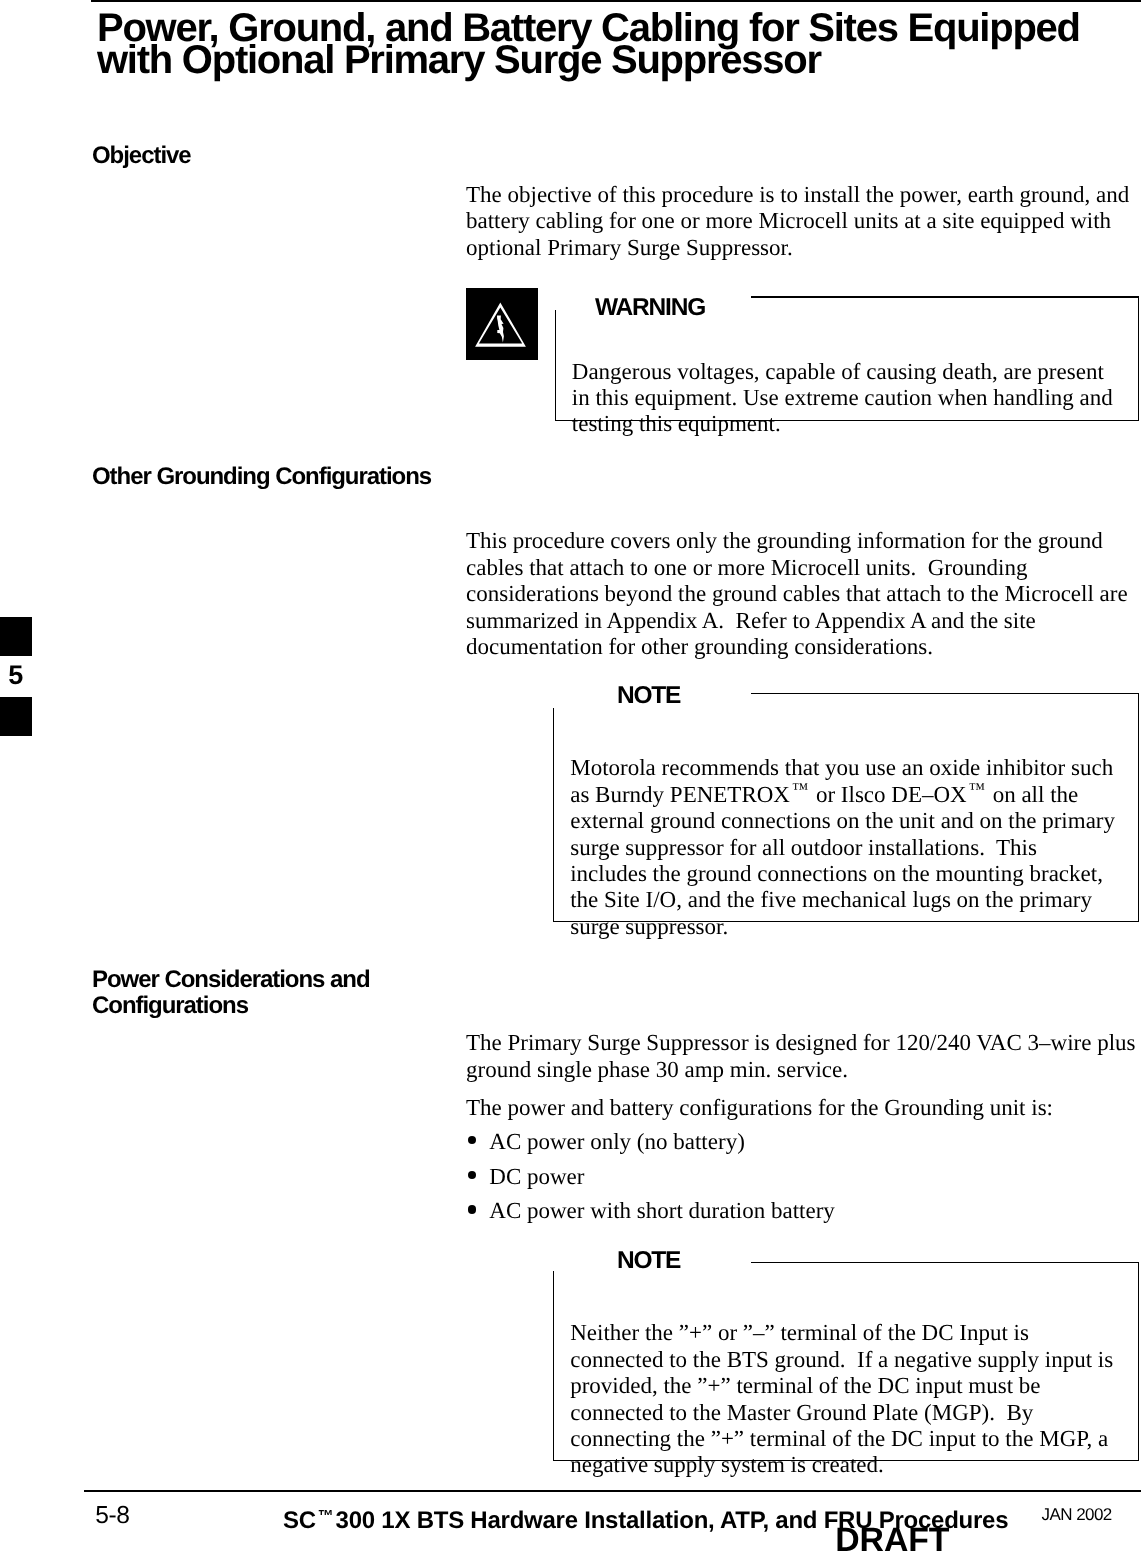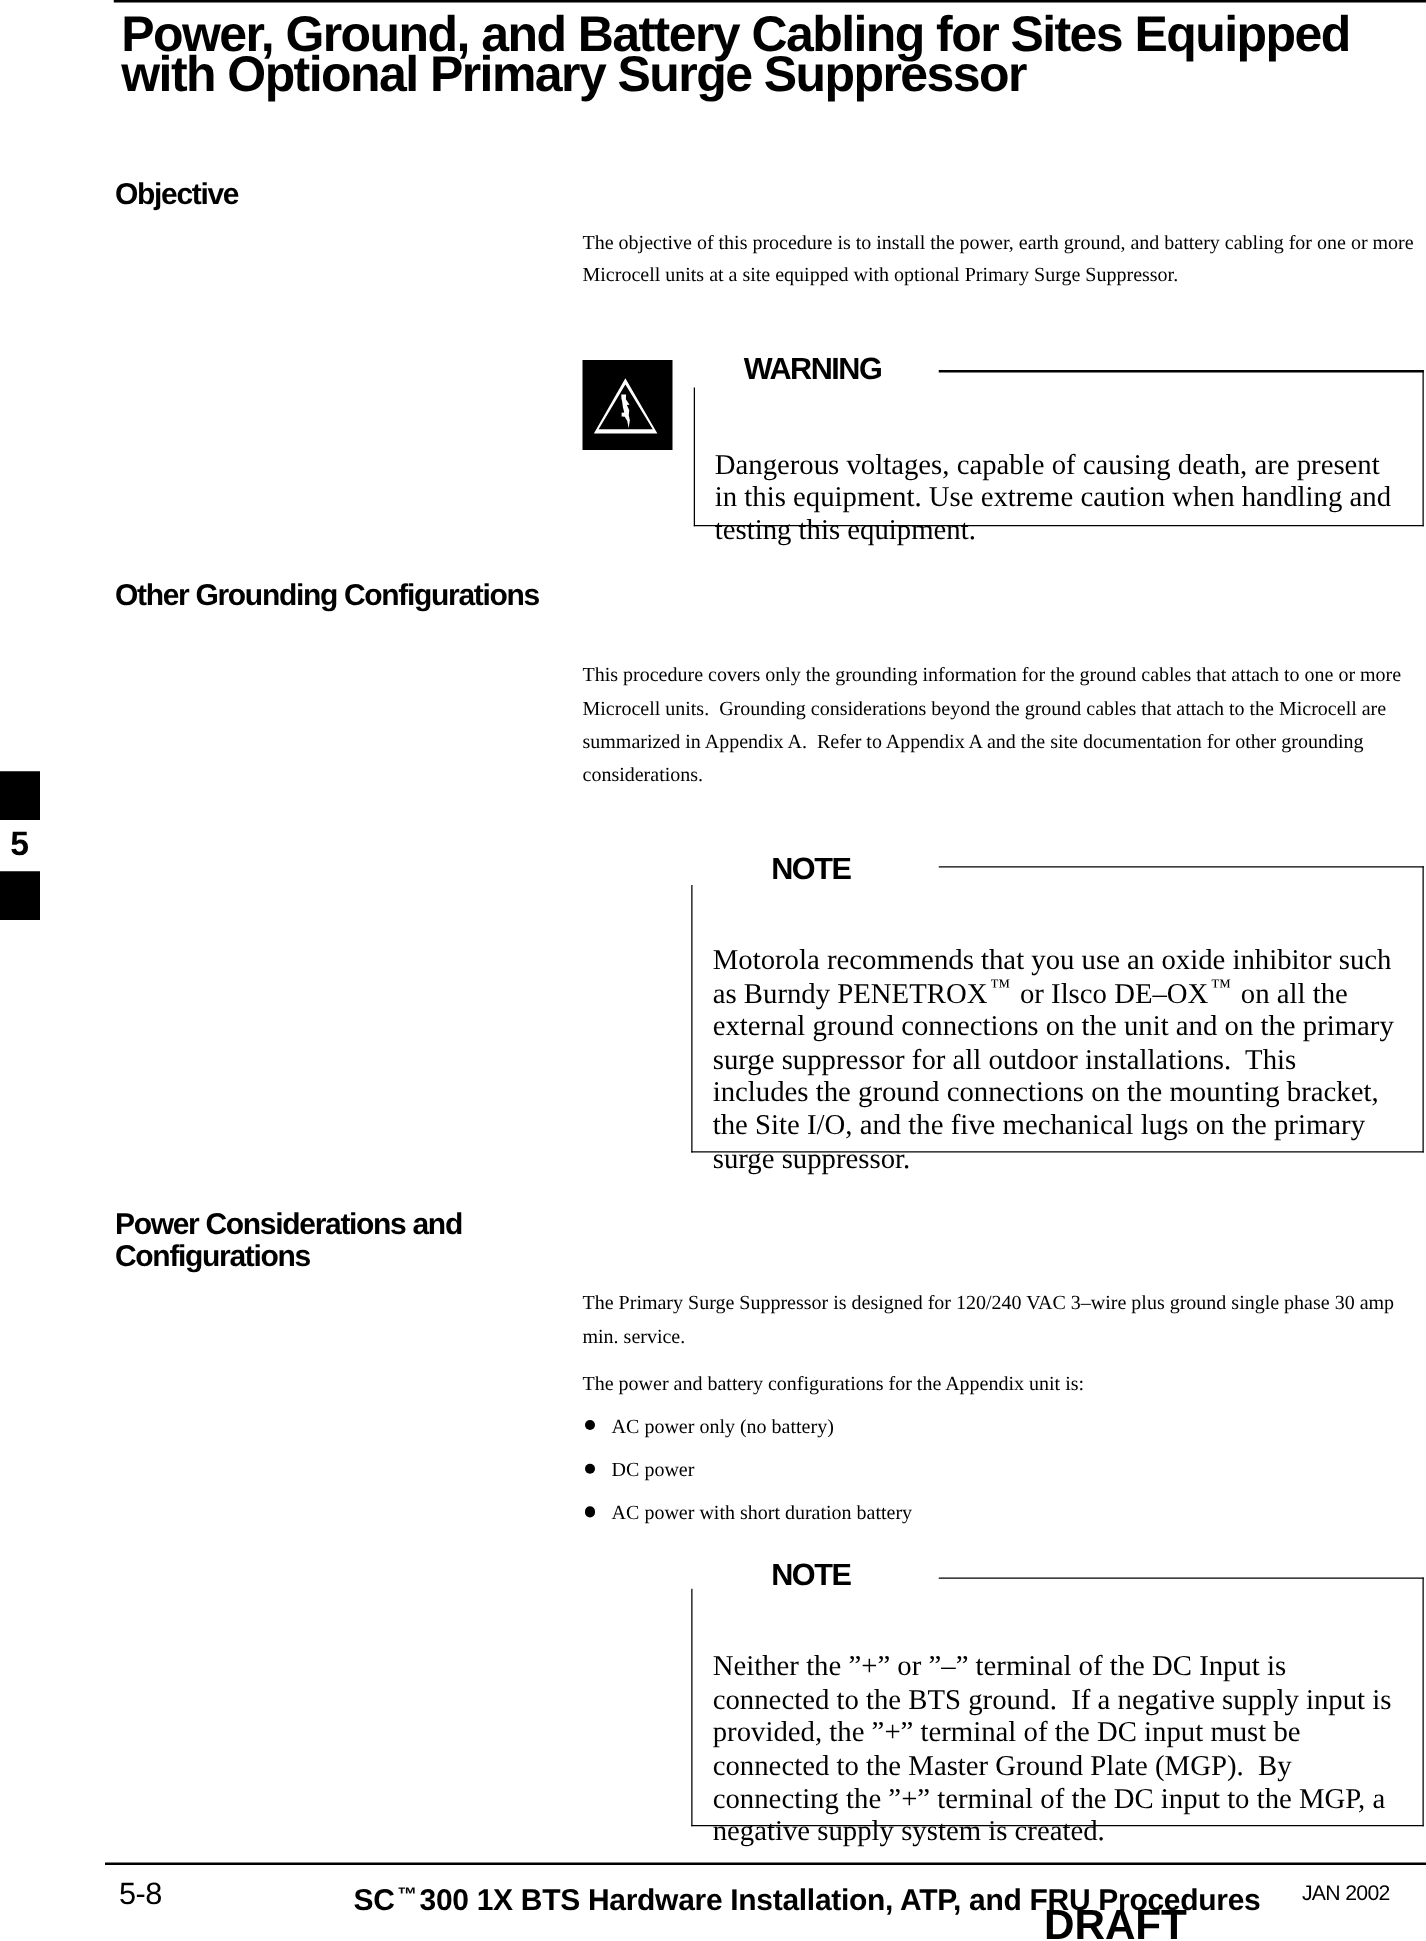--- a/index.html
+++ b/index.html
@@ -14,21 +14,21 @@
   .chapter-title{position:absolute;left:97px;top:12px;width:985px;
       font-family:"Liberation Sans",sans-serif;font-weight:bold;font-size:40px;
       letter-spacing:-1.25px;line-height:32px;}
 
   
   .sec-head{position:absolute;left:92px;width:340px;
       font-family:"Liberation Sans",sans-serif;font-weight:bold;font-size:24px;
       letter-spacing:-1.05px;line-height:26.2px;}
 
   
-  .body-col{position:absolute;left:466px;width:672px;font-size:16px;line-height:26.4px;}
+  .body-col{position:absolute;left:466px;width:672px;font-size:23px;line-height:26.4px;}
   .body-col p, .body-col li{white-space:pre-wrap;}
   p{margin:0;}
 
   
   .admon{position:absolute;}
   .admon .label{position:absolute;font-family:"Liberation Sans",sans-serif;
       font-weight:bold;font-size:24.5px;letter-spacing:-1.2px;line-height:24.5px;}
   .admon .bleft{position:absolute;width:1.6px;background:#000;}
   .admon .bright{position:absolute;width:1.6px;background:#000;}
   .admon .bbot{position:absolute;height:1.6px;background:#000;}
@@ -79,21 +79,21 @@
   <div class="admon">
     <div class="warnicon" style="left:466px;top:288px;width:72px;height:72px">
       <svg viewBox="0 0 72 72" width="72" height="72" aria-hidden="true">
         <path fill="#fff" fill-rule="evenodd" d="M34.3 14.5 L59.9 58.7 L9.1 58.7 Z
                  M34.3 19.6 L56.2 55.4 L12.9 55.4 Z"></path>
         <path fill="#fff" d="M31.0 27.6 L34.9 27.6 L34.7 31.3 L37.6 35.7 L35.5 36.0 L37.4 40.1
                  L37.0 44.1 L37.9 48.2 L36.9 54.5 L35.8 48.7 L33.8 45.3 L31.3 45.1
                  L31.3 42.1 L33.4 41.9 L32.3 37.5 L31.7 33.1 L31.1 30.5 Z"></path>
       </svg>
     </div>
-    <div class="label" style="left:595px;top:284px">WARNING</div>
+    <div class="label" style="left:595px;top:296px">WARNING</div>
     <div class="toprule" style="left:751px;top:296.4px;width:388.2px;"></div>
     <div class="bright" style="left:1137.6px;top:295.5px;height:125px"></div>
     <div class="bleft" style="left:554.5px;top:309.5px;height:111px"></div>
     <div class="bbot" style="left:554.5px;top:419.5px;width:584.7px"></div>
     <div class="txt" style="left:571.8px;top:326.5px">Dangerous voltages, capable of causing death, are present in this equipment. Use extreme caution when handling and testing this equipment.</div>
   </div>
 
   <div class="sec-head" style="top:463.5px">Other Grounding Configurations</div>
   <div class="body-col" style="top:528.3px">
     <p>This procedure covers only the grounding information for the ground cables that attach to one or more Microcell units.  Grounding considerations beyond the ground cables that attach to the Microcell are summarized in Appendix A.  Refer to Appendix A and the site documentation for other grounding considerations.</p>
@@ -104,21 +104,21 @@
     <div class="toprule" style="left:750.7px;top:692.6px;width:388.5px;"></div>
     <div class="bright" style="left:1137.6px;top:692.6px;height:229px"></div>
     <div class="bleft" style="left:552.5px;top:708px;height:214px"></div>
     <div class="bbot" style="left:552.5px;top:920.5px;width:586.7px"></div>
     <div class="txt" style="left:570.2px;top:723.3px">Motorola recommends that you use an oxide inhibitor such as Burndy PENETROX<span class="tmk">™</span> or Ilsco DE–OX<span class="tmk">™</span> on all the external ground connections on the unit and on the primary surge suppressor for all outdoor installations.  This includes the ground connections on the mounting bracket, the Site I/O, and the five mechanical lugs on the primary surge suppressor.</div>
   </div>
 
   <div class="sec-head" style="top:966.6px">Power Considerations and Configurations</div>
   <div class="body-col" style="top:1030.4px">
     <p>The Primary Surge Suppressor is designed for 120/240 VAC 3–wire plus ground single phase 30 amp min. service.</p>
-    <p style="margin-top:12px">The power and battery configurations for the Appendix unit is:</p>
+    <p style="margin-top:12px">The power and battery configurations for the Grounding unit is:</p>
     <ul style="margin-top:7.5px">
       <li>AC power only (no battery)</li>
       <li style="margin-top:8.2px">DC power</li>
       <li style="margin-top:8.2px">AC power with short duration battery</li>
     </ul>
   </div>
 
   <div class="admon">
     <div class="label" style="left:617px;top:1249px">NOTE</div>
     <div class="toprule" style="left:750.7px;top:1261.8px;width:388.5px;"></div>

